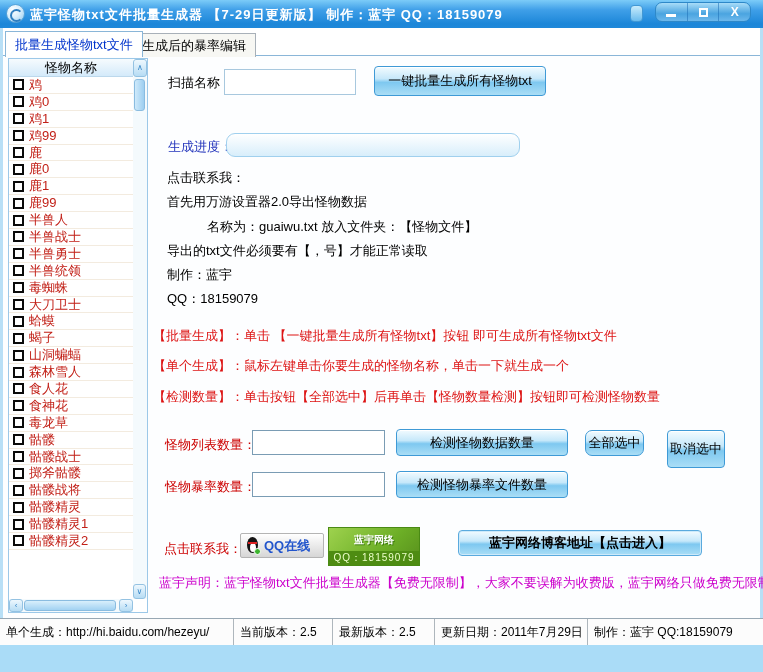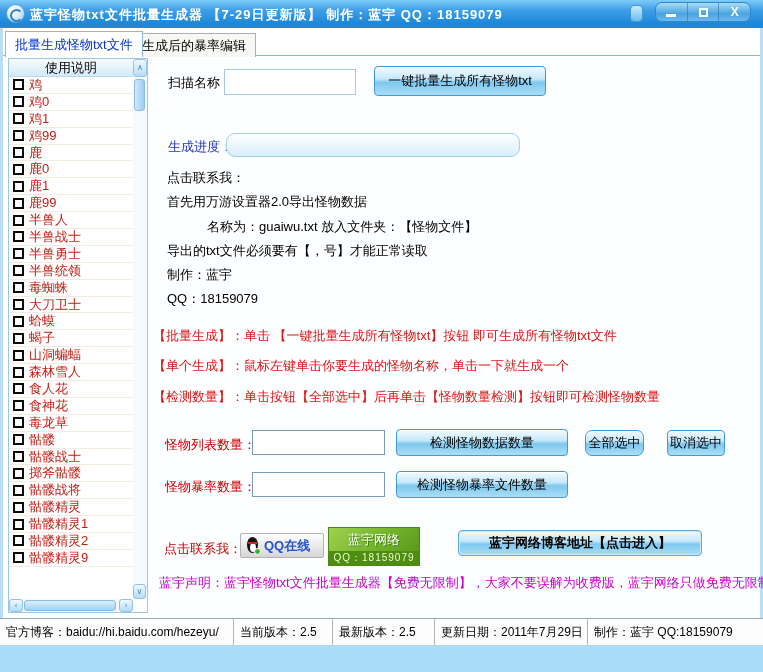--- a/index.html
+++ b/index.html
@@ -84,21 +84,21 @@
   .input-list-count { left:252px; top:430px; width:133px; height:25px; }
   .input-rate-count { left:252px; top:472px; width:133px; height:25px; }
 
   .btn { position:absolute; display:flex; align-items:center; justify-content:center;
     background:linear-gradient(to bottom,#f2fbff 0%,#c6e8fa 42%,#7ec8f0 55%,#aadef6 100%);
     border:1px solid #3f9ad6; border-radius:4px; box-shadow:inset 0 1px 0 #fff;
     font-size:13px; color:#000; white-space:nowrap; cursor:default; }
   .btn-generate { left:374px; top:66px; width:172px; height:30px; }
   .btn-check-list { left:396px; top:429px; width:172px; height:27px; }
   .btn-select-all { left:585px; top:430px; width:59px; height:26px;border-radius:7px; }
-  .btn-deselect { left:667px; top:430px; width:58px; height:26px; }
+  .btn-deselect { left:667px; top:430px; width:58px; height:38px; }
   .btn-check-rate { left:396px; top:471px; width:172px; height:27px; }
   .btn-blog { left:458px; top:530px; width:244px; height:26px; font-weight:bold;
     border:1px solid #5aaade; box-shadow:0 0 0 1px #cdeafa inset; }
 
   .progress { position:absolute; left:226px; top:133px; width:294px; height:24px;
     background:linear-gradient(to bottom,#ffffff,#d8eefb); border:1px solid #a0d0ee;
     border-radius:9px; overflow:hidden; }
   .progress-fill { height:100%; width:0; background:linear-gradient(to bottom,#9fd4f4,#4aa4e0); }
 
   .usage-line { position:absolute; left:167px; color:#000; white-space:nowrap; font-size:13px; }
@@ -117,21 +117,21 @@
     background:#fff; }
   .penguin-scarf { position:absolute; left:3px; top:5px; width:9px; height:2.5px; background:#d22; }
   .penguin-check { position:absolute; right:-1px; bottom:0; width:7px; height:7px; border-radius:50%;
     background:#3cb52e; border:1px solid #fff; }
   .qq-text { margin-left:4px; color:#2255cc; font-size:13px; font-weight:bold; white-space:nowrap; }
 
   .site-badge { position:absolute; left:328px; top:527px; width:92px; height:39px;
     background:linear-gradient(135deg,#9ed24e 0%,#6cae26 60%,#578f1c 100%);
     border:1px solid #4a8a14; display:flex; flex-direction:column; }
   .site-badge-title { flex:1; display:flex; align-items:center; justify-content:center;
-    color:#fff; font-weight:normal; font-size:13px; text-shadow:1px 1px 0 #3a7a0a; }
+    color:#fff; font-weight:bold; font-size:10px; text-shadow:1px 1px 0 #3a7a0a; }
   .site-badge-qq { height:14px; background:#4e8c12; color:#ecffc8; font-size:10px;
     display:flex; align-items:center; justify-content:center; letter-spacing:1px; }
 
   
   .statusbar { position:absolute; left:0; top:618px; width:763px; height:27px; background:#fcfcfc;
     border-top:1px solid #98a8b4; display:flex; align-items:center; font-size:12px; }
   .status-cell { height:100%; display:flex; align-items:center; padding:0 6px;
     border-right:1px solid #aeb6bc; white-space:nowrap; overflow:hidden; }
   .sc-1 { width:234px; } .sc-2 { width:99px; } .sc-3 { width:102px; } .sc-4 { width:153px; }
   .sc-5 { flex:1; border-right:none; }
@@ -160,21 +160,21 @@
 
   <div class="frame-left"></div>
   <div class="frame-right"></div>
 
   <div class="tabbar">
     <div class="tab tab-active">批量生成怪物txt文件</div>
     <div class="tab tab-inactive">生成后的暴率编辑</div>
   </div>
 
   <div class="list-panel">
-    <div class="list-header">使用说明</div>
+    <div class="list-header">怪物名称</div>
     <div class="scroll-btn vsb-up">
         <span>∧</span>
       </div>
     <div class="list-rows">
 
         <div class="list-row">
           <span class="checkbox"></span>
           <span class="item-label">鸡</span>
         </div>
 
@@ -307,24 +307,20 @@
         <div class="list-row">
           <span class="checkbox"></span>
           <span class="item-label">骷髅精灵1</span>
         </div>
 
         <div class="list-row">
           <span class="checkbox"></span>
           <span class="item-label">骷髅精灵2</span>
         </div>
 
-        <div class="list-row">
-          <span class="checkbox"></span>
-          <span class="item-label">骷髅精灵9</span>
-        </div>
 
       </div>
     <div class="vscroll">
       <div class="vsb-thumb"></div>
       <div class="scroll-btn vsb-down">
           <span>∨</span>
         </div>
     </div>
     <div class="hscroll">
       <div class="scroll-btn hsb-left">
@@ -380,21 +376,21 @@
   </div>
   <div class="site-badge">
     <div class="site-badge-title">蓝宇网络</div>
     <div class="site-badge-qq">QQ：18159079</div>
   </div>
   <div class="btn btn-blog">蓝宇网络博客地址【点击进入】</div>
 
   <div class="declaration">蓝宇声明：蓝宇怪物txt文件批量生成器【免费无限制】，大家不要误解为收费版，蓝宇网络只做免费无限制版</div>
 
   <div class="statusbar">
-    <div class="status-cell sc-1">官方博客：baidu://hi.baidu.com/hezeyu/</div>
+    <div class="status-cell sc-1">单个生成：http://hi.baidu.com/hezeyu/</div>
     <div class="status-cell sc-2">当前版本：2.5</div>
     <div class="status-cell sc-3">最新版本：2.5</div>
     <div class="status-cell sc-4">更新日期：2011年7月29日</div>
     <div class="status-cell sc-5">制作：蓝宇 QQ:18159079</div>
   </div>
 
   <div class="bottom-strip"></div>
 
 </div>
 

